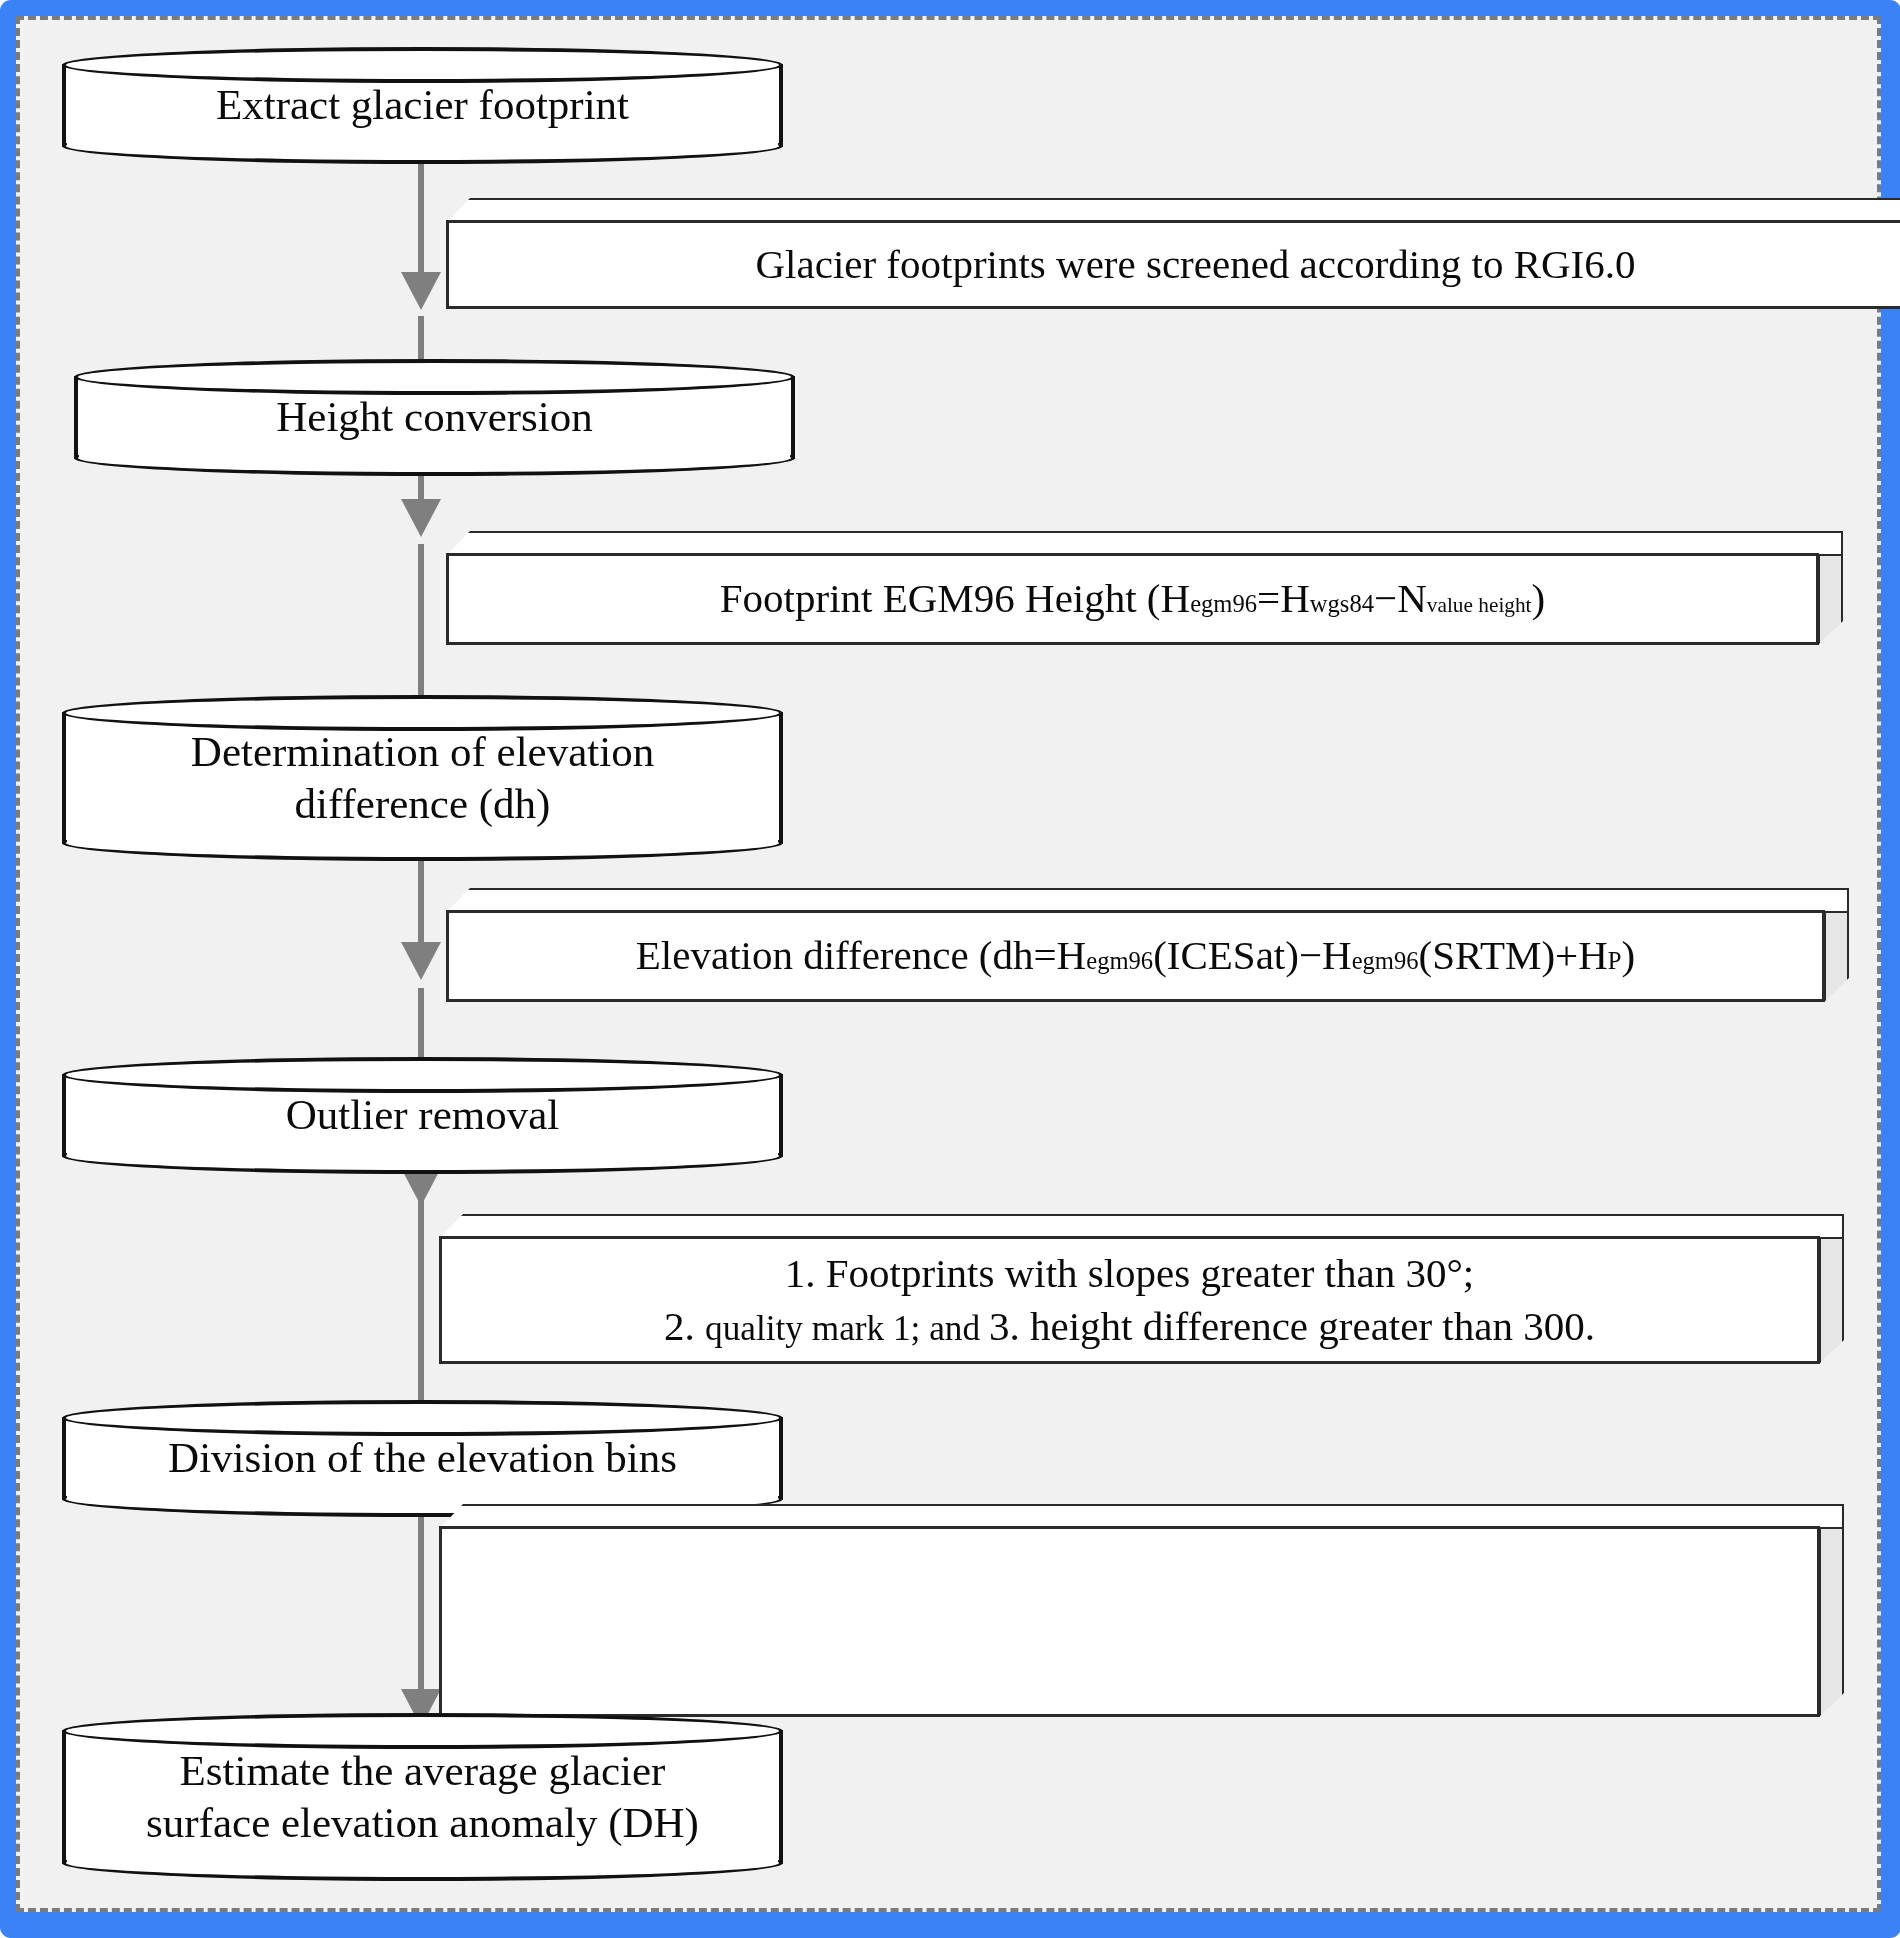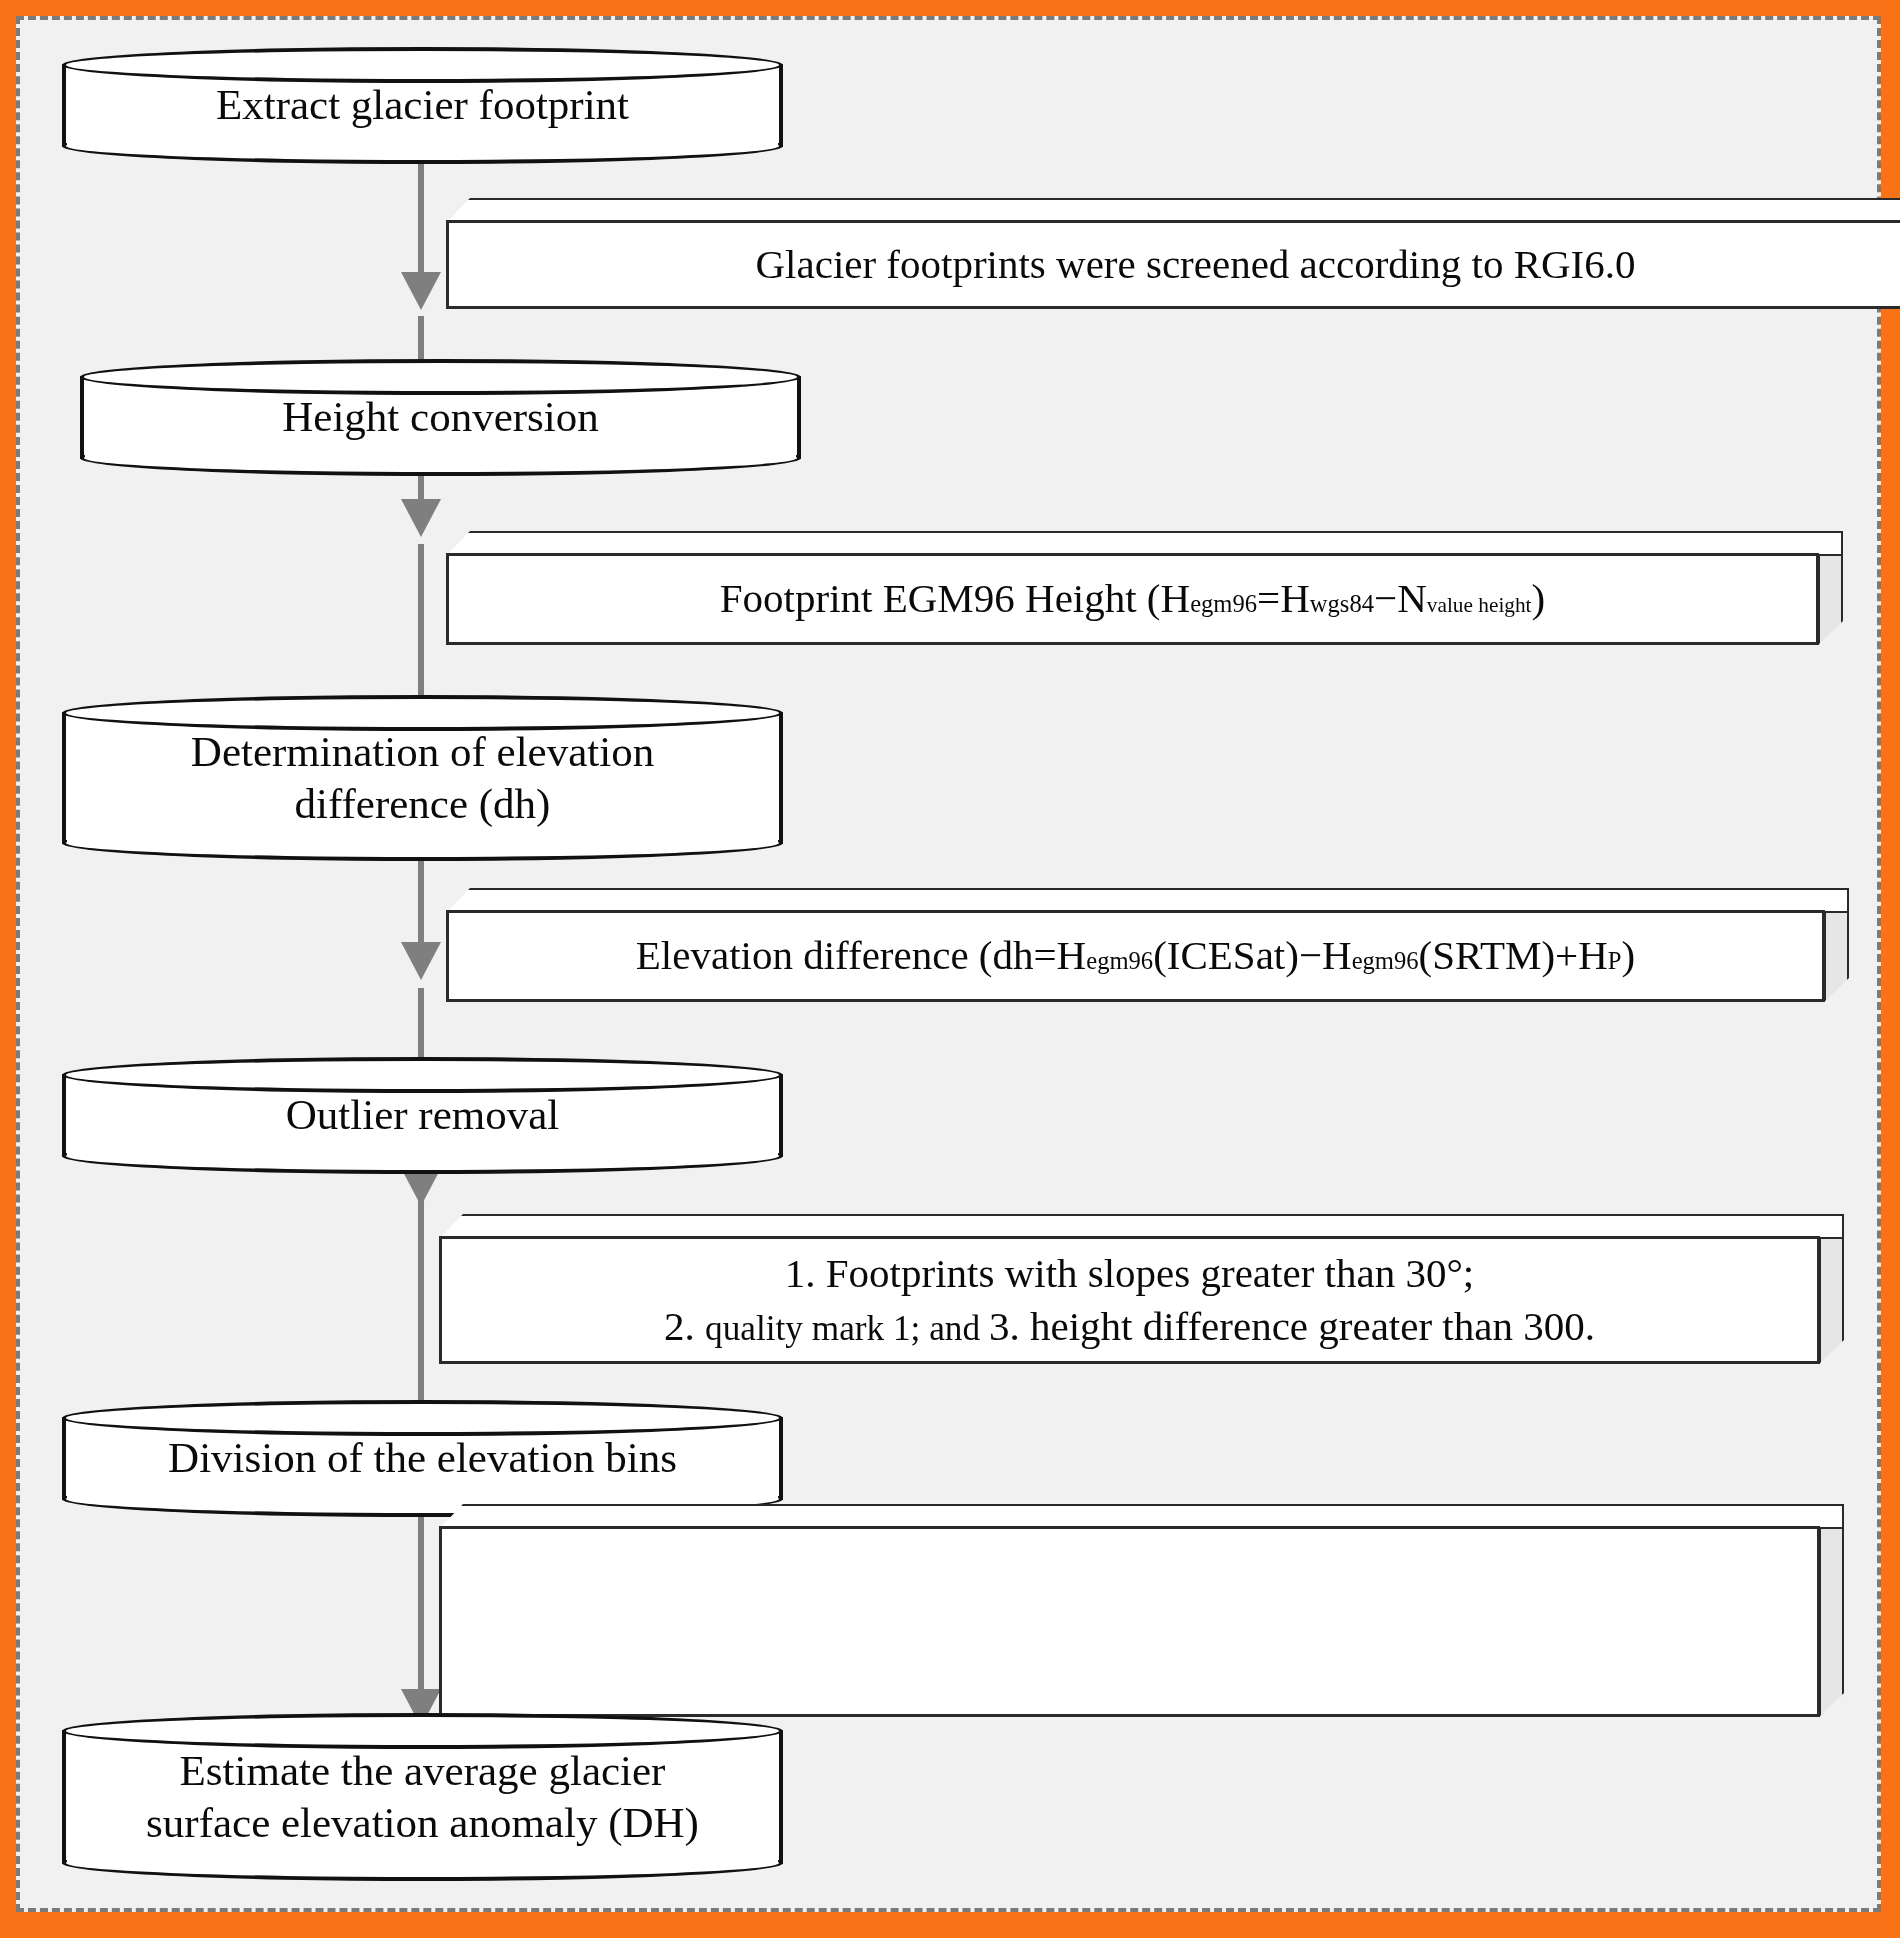--- a/index.html
+++ b/index.html
@@ -4,23 +4,24 @@
 <style>
   html, body {
     margin: 0;
     padding: 0;
     background: #ffffff;
   }
   #page {
     position: relative;
     width: 1901px;
     height: 1938px;
-    background: #f97316;
+    background: #3b82f6;
     font-family: "Liberation Serif", "DejaVu Serif", serif;
     overflow: hidden;
+    border-radius: 11px;
   }
 
   
   .frame {
     position: absolute;
     left: 16px;
     top: 16px;
     width: 1865px;
     height: 1896px;
     background: #f1f1f1;
@@ -225,21 +226,21 @@
     <div class="b-side"></div>
     <div class="b-top">
         <div class="b-top-inner"></div>
       </div>
     <div class="b-front"></div>
     <div class="b-text">
       <span class="ln">Glacier footprints were screened according to RGI6.0</span>
     </div>
   </div>
 
-  <div class="cyl" style="left:80px; top:359px; width:721px; height:117px;">
+  <div class="cyl" style="left:74px; top:359px; width:721px; height:117px;">
     <div class="cyl-bottom"></div>
     <div class="cyl-bottom-mask"></div>
     <div class="cyl-body"></div>
     <div class="cyl-top"></div>
     <div class="cyl-label">Height conversion</div>
   </div>
 
   <div class="box3d" style="left:446px; top:531px; width:1397px; height:114px;">
     <div class="b-side"></div>
     <div class="b-top">

